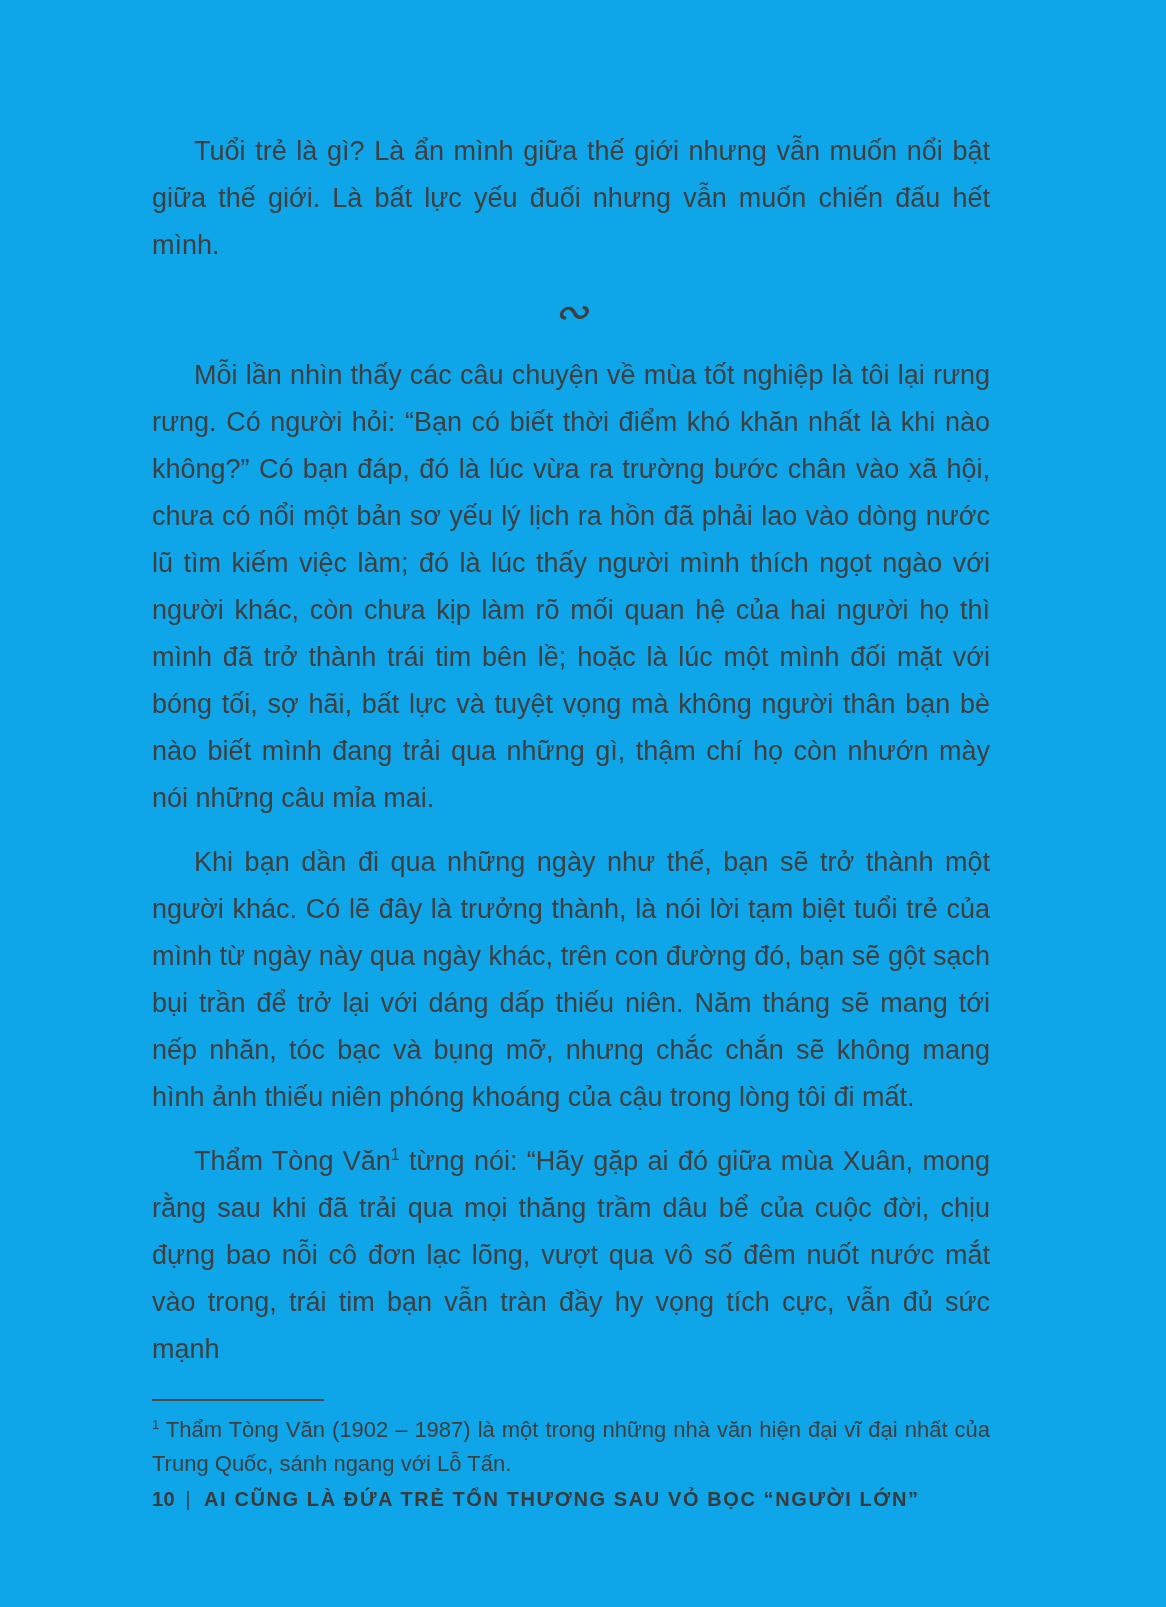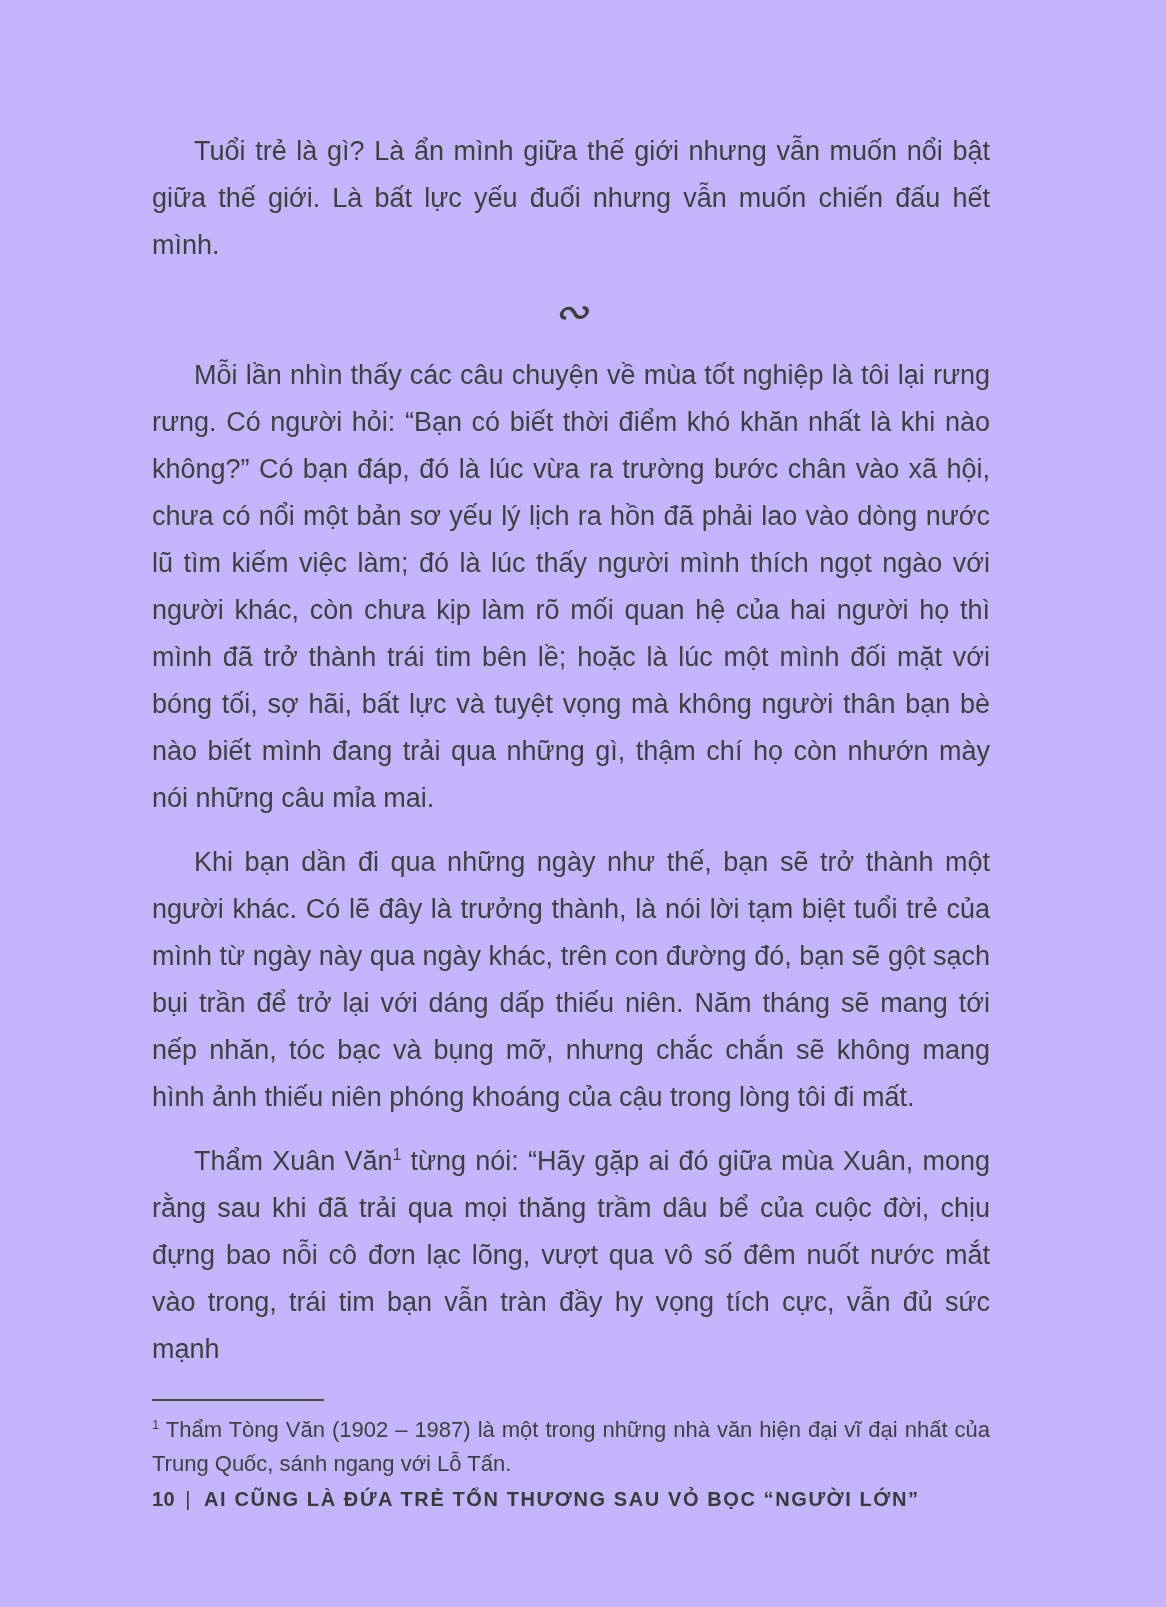--- a/index.html
+++ b/index.html
@@ -6,21 +6,21 @@
 
   html, body {
     background: #ffffff;
     font-family: "Liberation Sans", "DejaVu Sans", sans-serif;
   }
 
   .page {
     position: relative;
     width: 1166px;
     height: 1607px;
-    background: #c4b5fd;
+    background: #0ea5e9;
     overflow: hidden;
     color: #3f3f3f;
   }
 
   .content {
     position: absolute;
     top: 128px;
     left: 152px;
     width: 838px;
   }
@@ -104,21 +104,21 @@
   <div class="content">
 
     <p class="para">Tuổi trẻ là gì? Là ẩn mình giữa thế giới nhưng vẫn muốn nổi bật giữa thế giới. Là bất lực yếu đuối nhưng vẫn muốn chiến đấu hết mình.</p>
 
     <div class="divider">∾</div>
 
     <p class="para">Mỗi lần nhìn thấy các câu chuyện về mùa tốt nghiệp là tôi lại rưng rưng. Có người hỏi: “Bạn có biết thời điểm khó khăn nhất là khi nào không?” Có bạn đáp, đó là lúc vừa ra trường bước chân vào xã hội, chưa có nổi một bản sơ yếu lý lịch ra hồn đã phải lao vào dòng nước lũ tìm kiếm việc làm; đó là lúc thấy người mình thích ngọt ngào với người khác, còn chưa kịp làm rõ mối quan hệ của hai người họ thì mình đã trở thành trái tim bên lề; hoặc là lúc một mình đối mặt với bóng tối, sợ hãi, bất lực và tuyệt vọng mà không người thân bạn bè nào biết mình đang trải qua những gì, thậm chí họ còn nhướn mày nói những câu mỉa mai.</p>
 
     <p class="para">Khi bạn dần đi qua những ngày như thế, bạn sẽ trở thành một người khác. Có lẽ đây là trưởng thành, là nói lời tạm biệt tuổi trẻ của mình từ ngày này qua ngày khác, trên con đường đó, bạn sẽ gột sạch bụi trần để trở lại với dáng dấp thiếu niên. Năm tháng sẽ mang tới nếp nhăn, tóc bạc và bụng mỡ, nhưng chắc chắn sẽ không mang hình ảnh thiếu niên phóng khoáng của cậu trong lòng tôi đi mất.</p>
 
-    <p class="para"><span>Thẩm Xuân Văn</span><sup class="fn-ref">1</sup><span> từng nói: “Hãy gặp ai đó giữa mùa Xuân, mong rằng sau khi đã trải qua mọi thăng trầm dâu bể của cuộc đời, chịu đựng bao nỗi cô đơn lạc lõng, vượt qua vô số đêm nuốt nước mắt vào trong, trái tim bạn vẫn tràn đầy hy vọng tích cực, vẫn đủ sức mạnh</span></p>
+    <p class="para"><span>Thẩm Tòng Văn</span><sup class="fn-ref">1</sup><span> từng nói: “Hãy gặp ai đó giữa mùa Xuân, mong rằng sau khi đã trải qua mọi thăng trầm dâu bể của cuộc đời, chịu đựng bao nỗi cô đơn lạc lõng, vượt qua vô số đêm nuốt nước mắt vào trong, trái tim bạn vẫn tràn đầy hy vọng tích cực, vẫn đủ sức mạnh</span></p>
 
     <div class="footnote-rule"></div>
 
     <p class="footnote"><sup class="fn-marker">1</sup><span> Thẩm Tòng Văn (1902 – 1987) là một trong những nhà văn hiện đại vĩ đại nhất của Trung Quốc, sánh ngang với Lỗ Tấn.</span></p>
 
   </div>
 
   <div class="footer">
     <span class="page-number">10</span><span class="separator">|</span><span class="running-title">AI CŨNG LÀ ĐỨA TRẺ TỔN THƯƠNG SAU VỎ BỌC “NGƯỜI LỚN”</span>
   </div>

